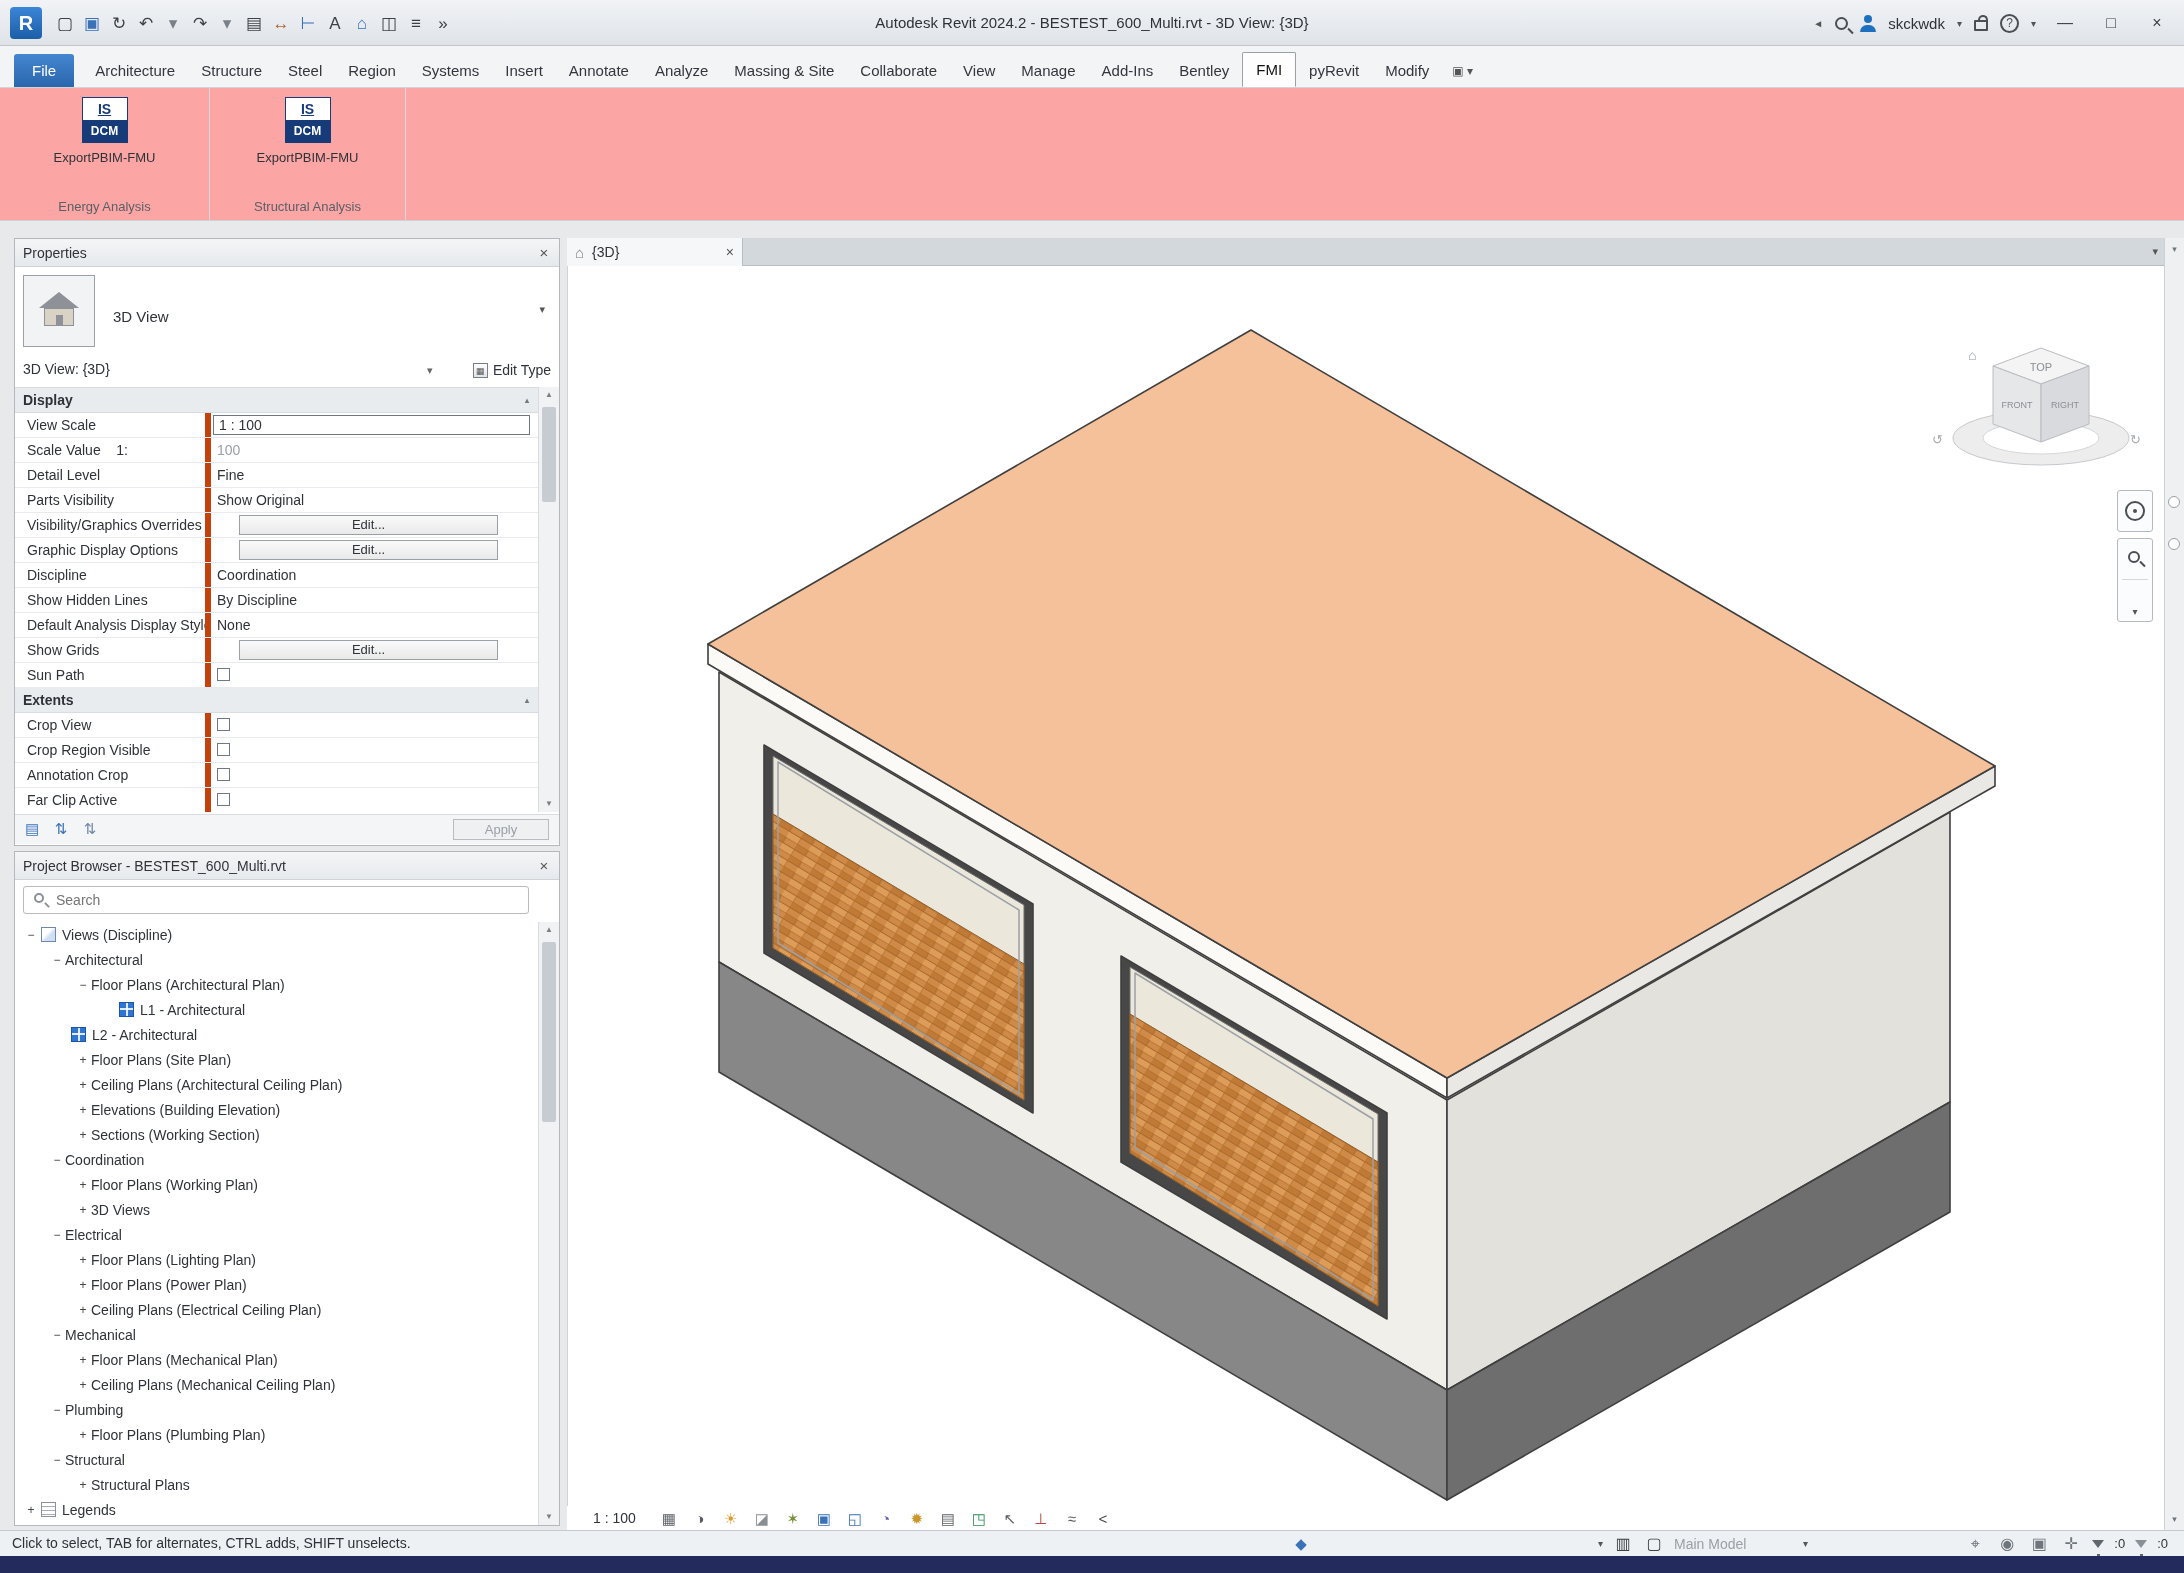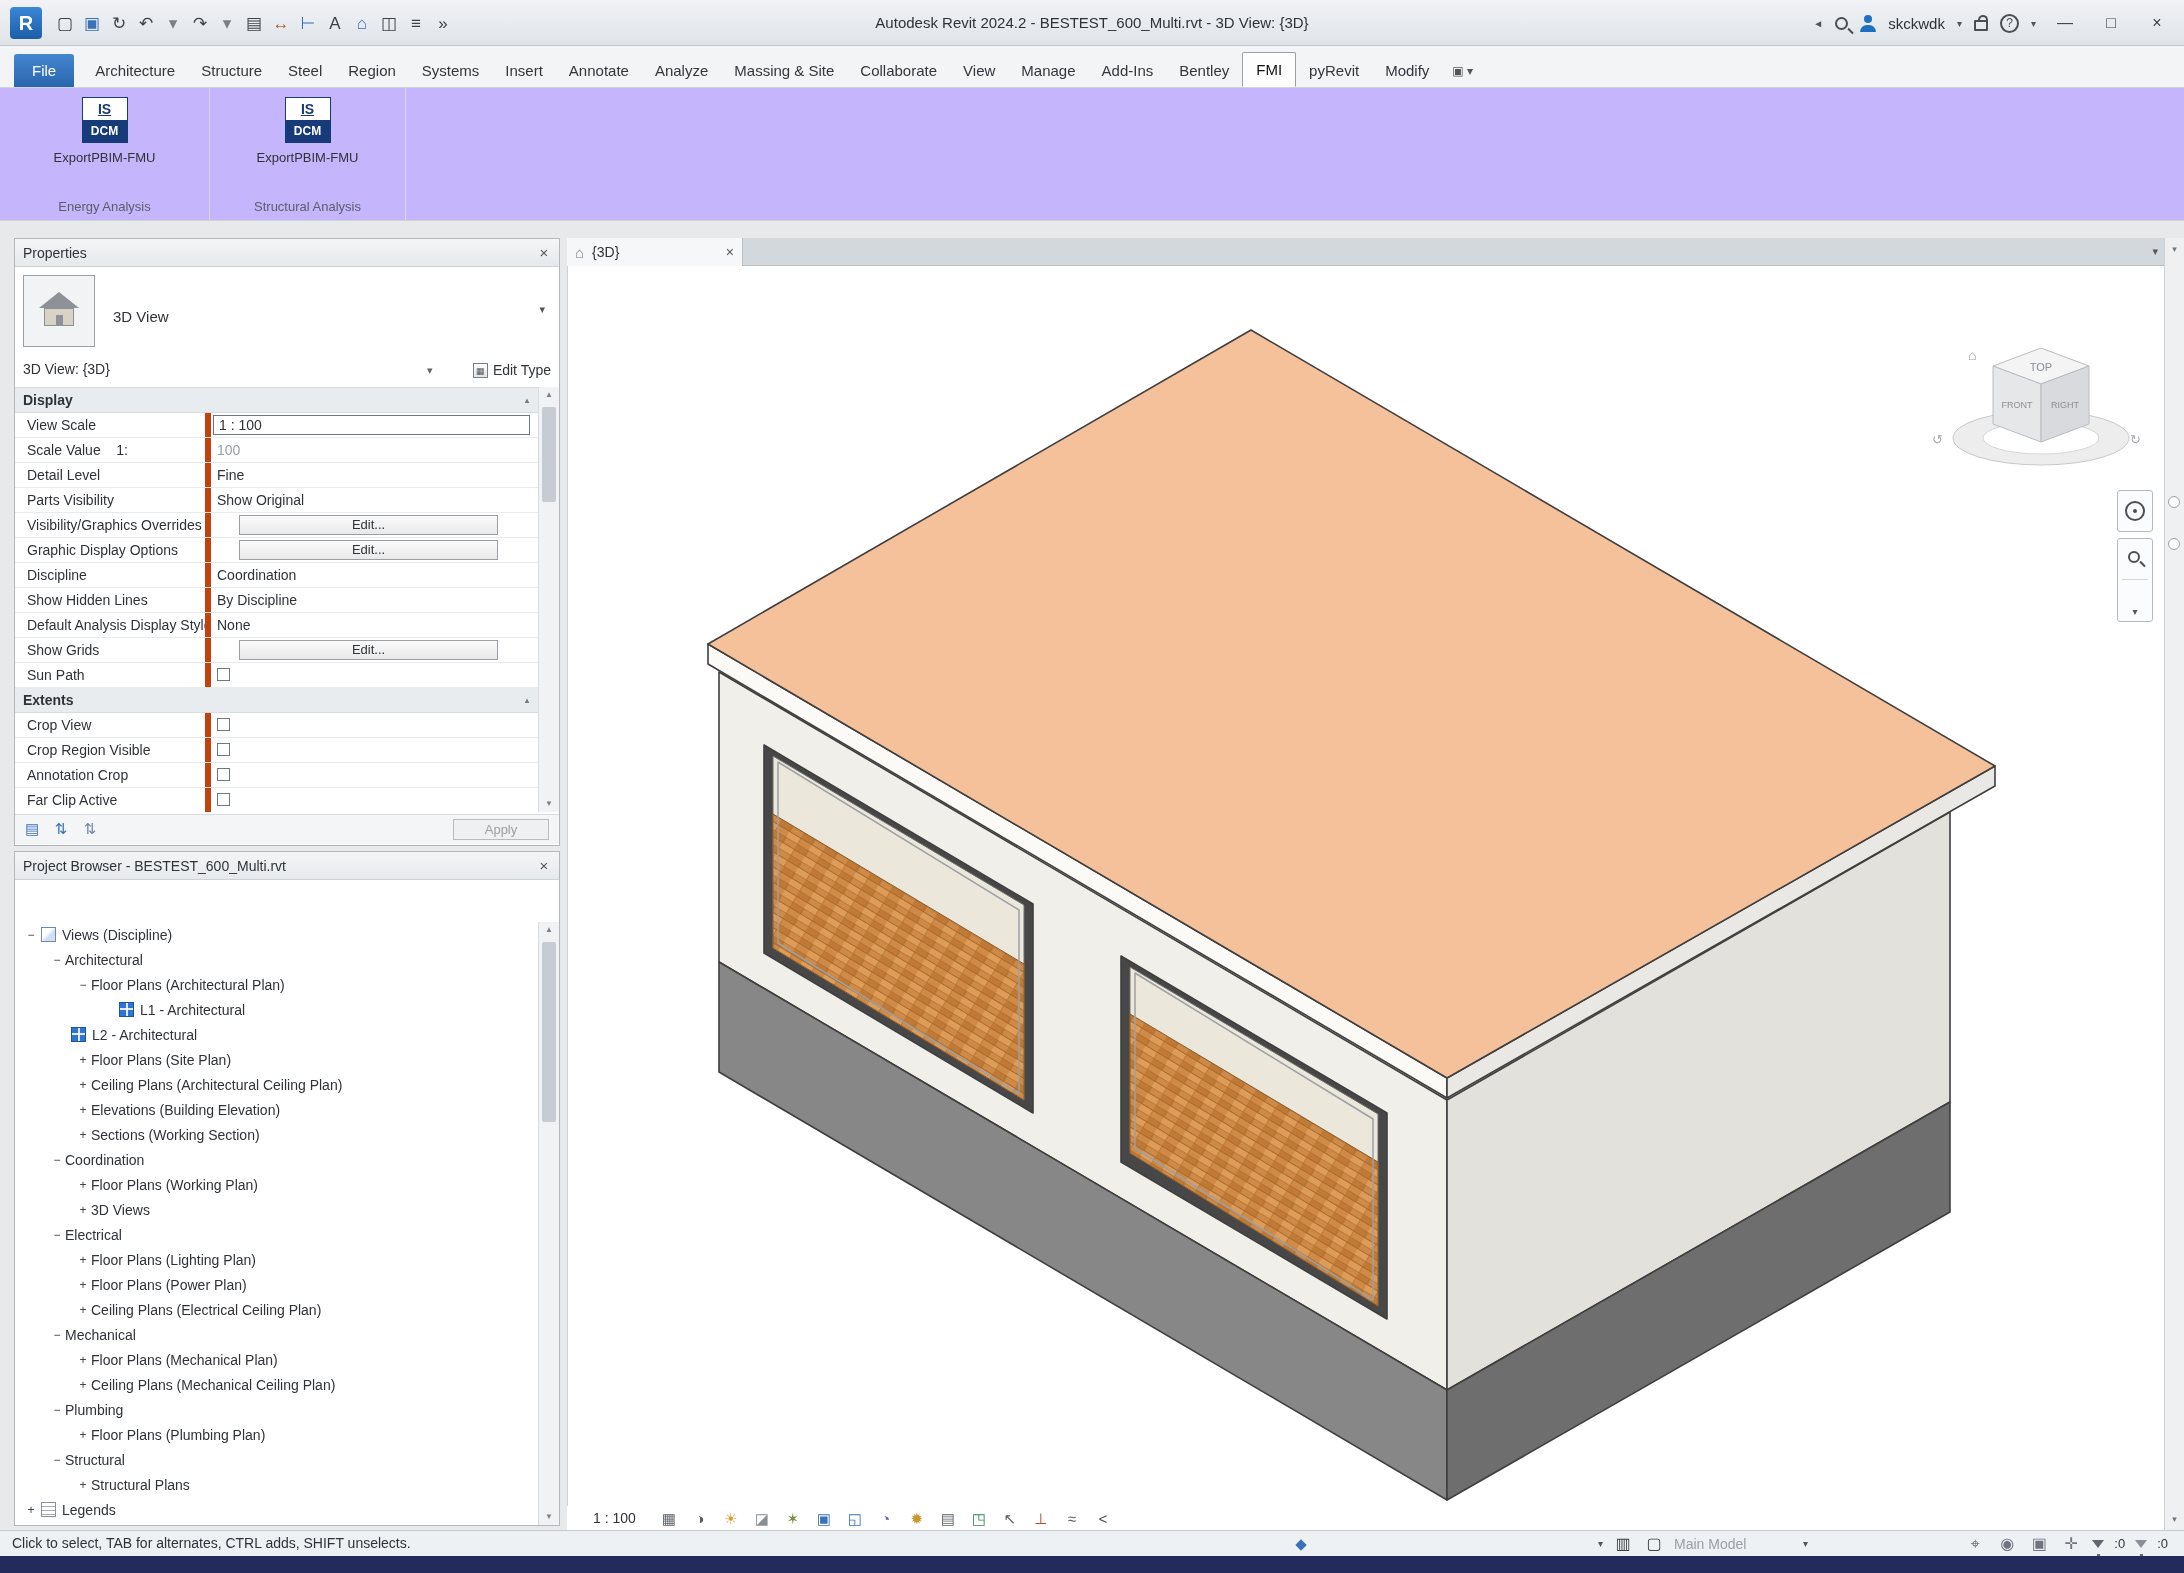--- a/index.html
+++ b/index.html
@@ -28,21 +28,21 @@
 
   
   .tabrow{position:absolute;left:0;top:46px;width:2184px;height:42px;background:#f2f4f6;border-bottom:1px solid #d0d3d7;display:flex;align-items:flex-end;padding-left:14px}
   .filetab{background:linear-gradient(#4486d0,#2a66ad);color:#fff;font-size:15px;padding:8px 18px;margin:0 8px 0 0;border-radius:3px 3px 0 0}
   .tabs{display:flex;align-items:flex-end}
   .rtab{font-size:15px;color:#33373c;padding:8px 13px;white-space:nowrap}
   .rtab.active{background:#fdfdfd;border:1px solid #9aa0a6;border-bottom:1px solid #fdfdfd;border-radius:2px 2px 0 0;color:#111}
   .tabext{font-size:12px;color:#555;margin:0 0 9px 10px}
 
   
-  .ribbon{position:absolute;left:0;top:88px;width:2184px;height:133px;background:#c4b5fd;border-bottom:1px solid #cfd3d7}
+  .ribbon{position:absolute;left:0;top:88px;width:2184px;height:133px;background:#fca5a5;border-bottom:1px solid #cfd3d7}
   .rpanel{position:absolute;top:0;height:132px;border-right:1px solid #d6dade}
   .rpanel .plabel{position:absolute;left:0;bottom:0;width:100%;height:26px;line-height:26px;text-align:center;font-size:13px;color:#5a5f66}
   .bigbtn{position:absolute;top:9px;left:50%;transform:translateX(-50%);width:160px;text-align:center}
   .isdcm{width:46px;height:46px;margin:0 auto;border:1px solid #173a78;background:#fff;overflow:hidden}
   .isdcm .is{display:block;height:22px;line-height:22px;color:#173a78;font-weight:bold;font-size:14px;text-decoration:underline;text-align:center}
   .isdcm .dcm{display:block;height:23px;line-height:23px;background:#173a78;color:#fff;font-weight:bold;font-size:12px;text-align:center}
   .rbl{font-size:13px;color:#2f3338;margin-top:7px;white-space:nowrap}
 
   
   .panel{position:absolute;background:#fff;border:1px solid #b4b8bc}
@@ -326,20 +326,24 @@
         <span class="gicon" style="color: rgb(111, 135, 168);">⇅</span>
       </div>
     <div class="applybtn">Apply</div>
   </div>
 </div>
 
 <div class="panel" id="pbrowser">
   <div class="phead">
     <span class="ptitle">Project Browser - BESTEST_600_Multi.rvt</span>
     <span class="pclose">×</span>
+  </div>
+  <div class="searchbox">
+    <span class="mag2"></span>
+    <input class="searchinput" placeholder="Search" style="">
   </div>
   <div class="tree">
       <div class="trow" style="padding-left: 8px;">
         <span class="texp">−</span>
         <span class="ticon views"></span>
         <span class="tlab">Views (Discipline)</span>
       </div>
       <div class="trow" style="padding-left: 34px;">
         <span class="texp">−</span>
         <span class="tlab">Architectural</span>

